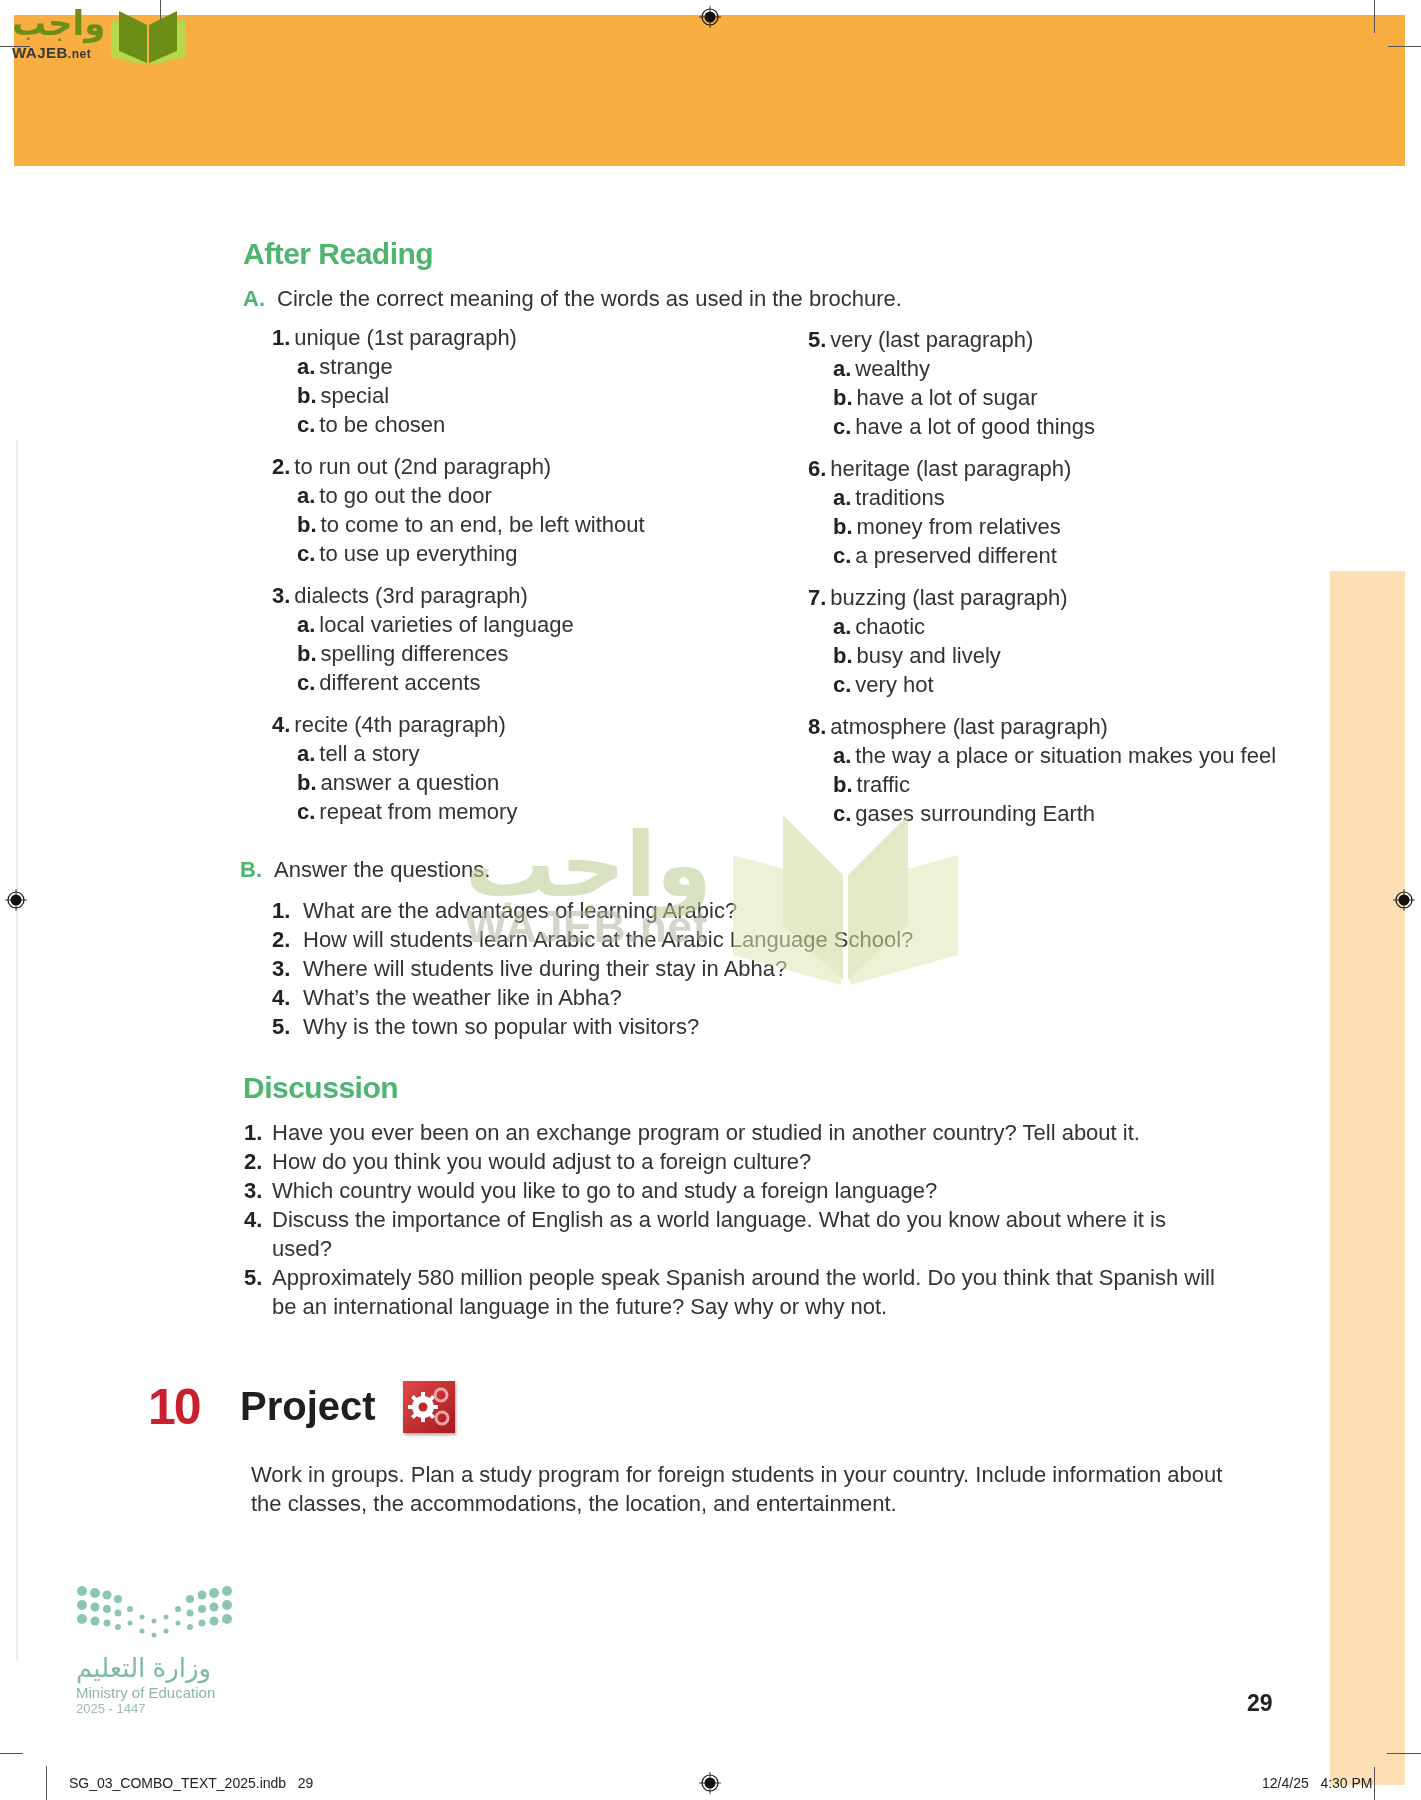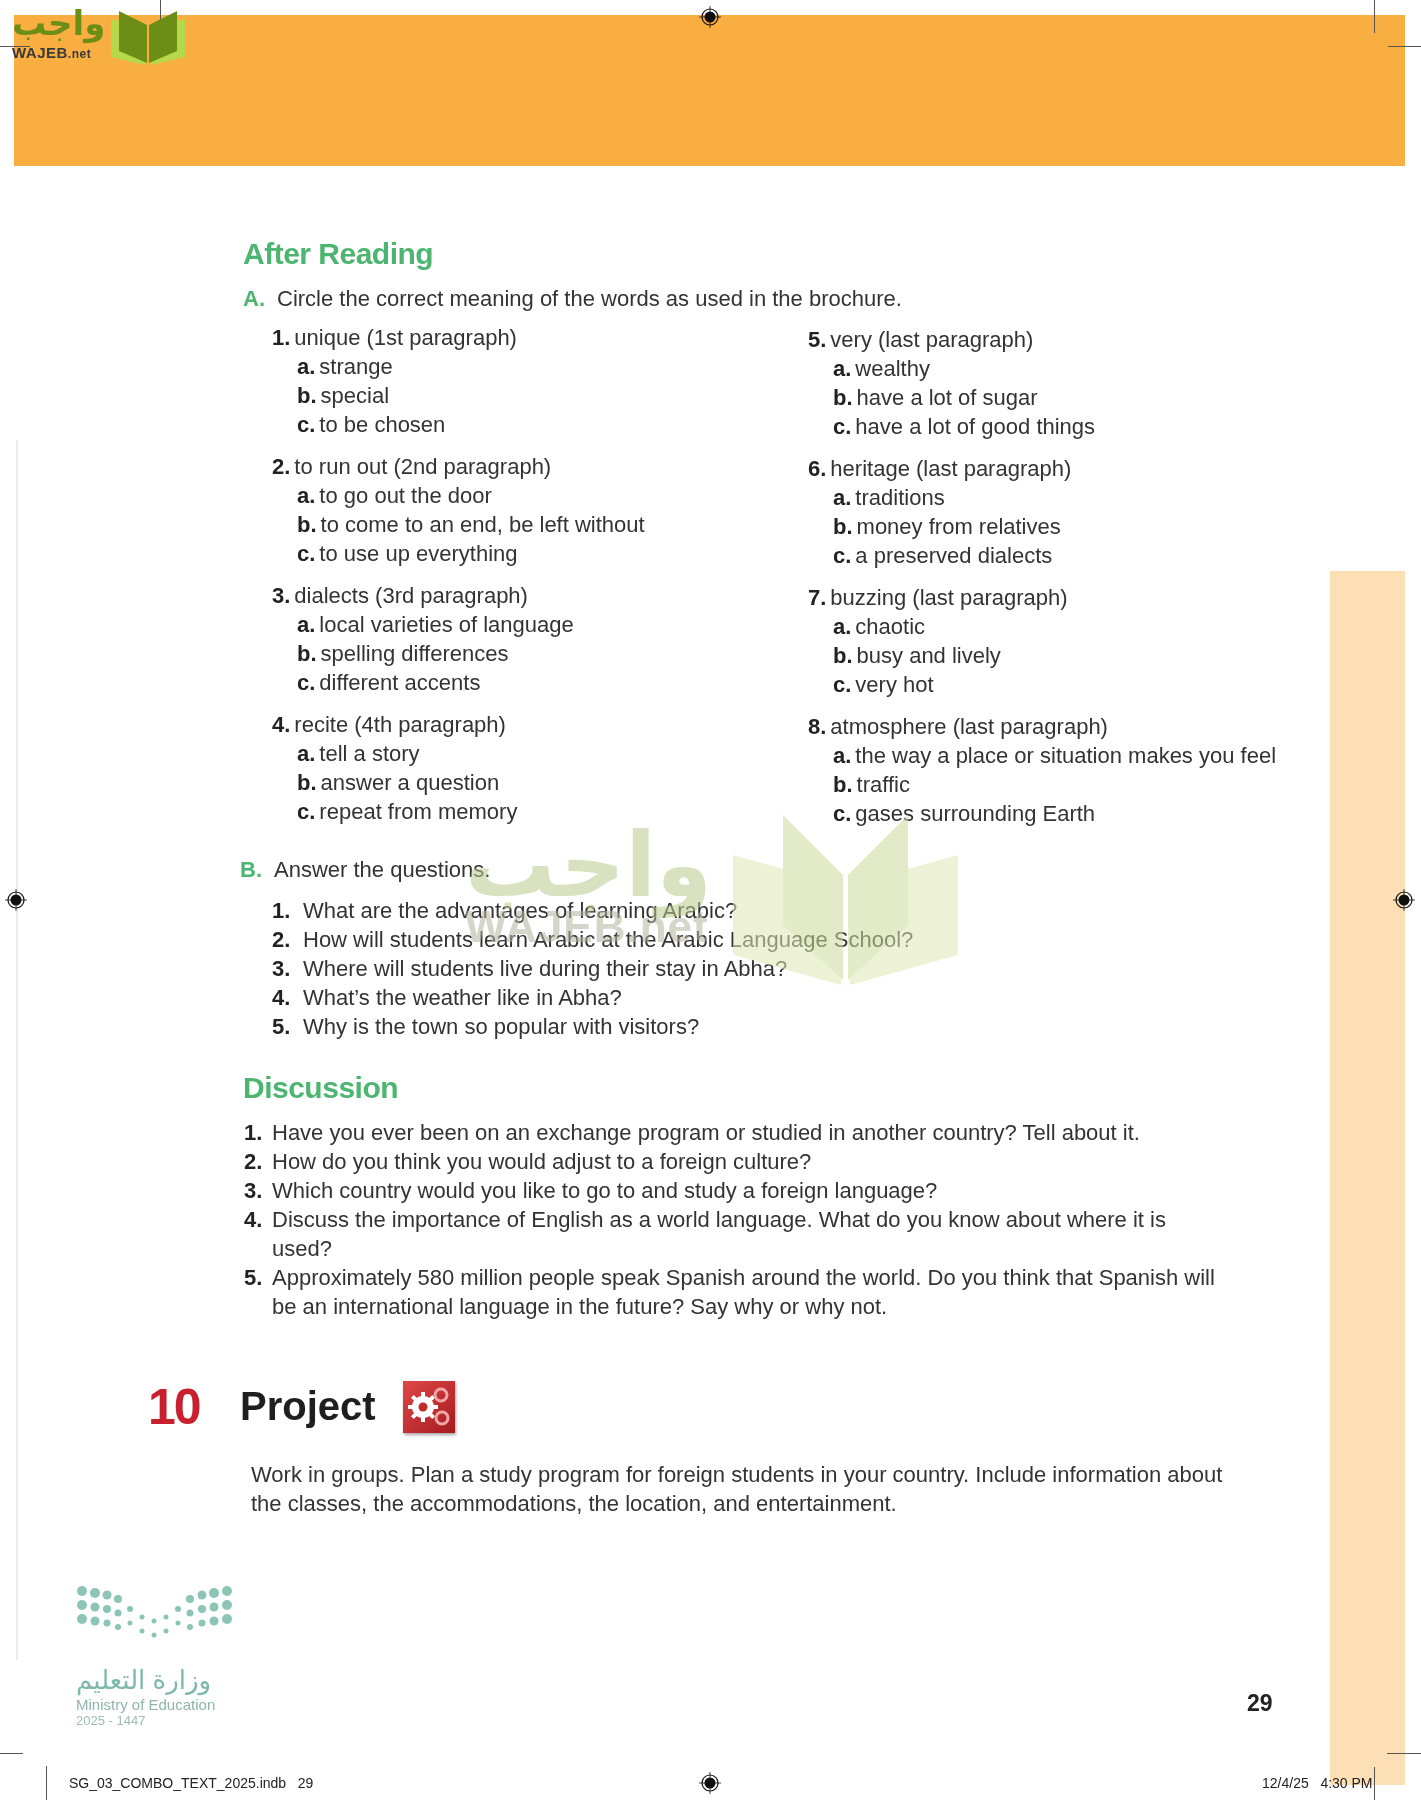--- a/index.html
+++ b/index.html
@@ -25,21 +25,21 @@
   .qlist .q { font-size:22px; line-height:29px; color:#333; white-space:nowrap; }
   .qlist .q b { display:inline-block; width:31px; color:#222; }
   .dlist .d { font-size:22px; line-height:29px; color:#333; display:flex; }
   .dlist .d b { width:28px; flex:none; color:#222; }
   .proj-num { left:148px; top:1378px; font-size:50px; font-weight:bold; color:#C8202F; letter-spacing:-2px; }
   .proj-title { left:240px; top:1384px; font-size:40px; font-weight:bold; color:#1f1f1f; }
   .gear-box { left:403px; top:1381px; width:52px; height:52px; background:linear-gradient(135deg,#e04848,#a41b1f);
               box-shadow:1px 2px 3px rgba(0,0,0,0.35); }
   .proj-text { left:242px; top:1460px; width:1000px; font-size:22px; line-height:29px; color:#333;margin-left:9px; }
   .moe { left:76px; top:1585px; width:170px; color:#7fb9a9; }
-  .moe-ar { font-size:26px; margin-top:20px; text-align:left; direction:rtl; width:165px; }
+  .moe-ar { font-size:26px; margin-top:8px; text-align:left; direction:rtl; width:165px; }
   .moe-en { font-size:15px; color:#8fb5aa; }
   .moe-yr { font-size:13px; color:#9fbcb4; }
   .page-num { left:1247px; top:1690px; font-size:23px; font-weight:bold; color:#222; }
   .slug { font-size:14px; color:#222; font-family:"Liberation Sans", sans-serif; }
   .wm { opacity:0.55; pointer-events:none; }
 </style>
 </head>
 <body>
 
 <div class="abs banner"></div>
@@ -125,21 +125,21 @@
   <div class="group">
     <div class="item"><b>5.</b><span>very (last paragraph)</span></div>
     <div class="item sub"><b>a.</b><span>wealthy</span></div>
     <div class="item sub"><b>b.</b><span>have a lot of sugar</span></div>
     <div class="item sub"><b>c.</b><span>have a lot of good things</span></div>
   </div>
   <div class="group">
     <div class="item"><b>6.</b><span>heritage (last paragraph)</span></div>
     <div class="item sub"><b>a.</b><span>traditions</span></div>
     <div class="item sub"><b>b.</b><span>money from relatives</span></div>
-    <div class="item sub"><b>c.</b><span>a preserved dialects</span></div>
+    <div class="item sub"><b>c.</b><span>a preserved different</span></div>
   </div>
   <div class="group">
     <div class="item"><b>7.</b><span>buzzing (last paragraph)</span></div>
     <div class="item sub"><b>a.</b><span>chaotic</span></div>
     <div class="item sub"><b>b.</b><span>busy and lively</span></div>
     <div class="item sub"><b>c.</b><span>very hot</span></div>
   </div>
   <div class="group">
     <div class="item"><b>8.</b><span>atmosphere (last paragraph)</span></div>
     <div class="item sub"><b>a.</b><span>the way a place or situation makes you feel</span></div>

